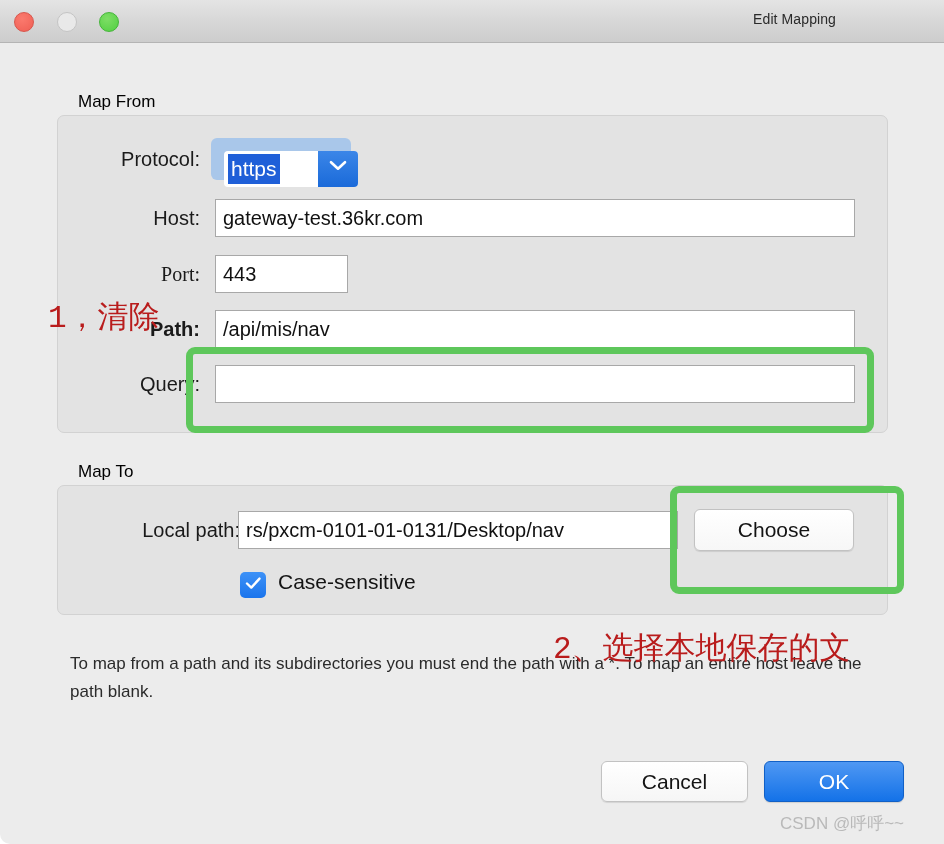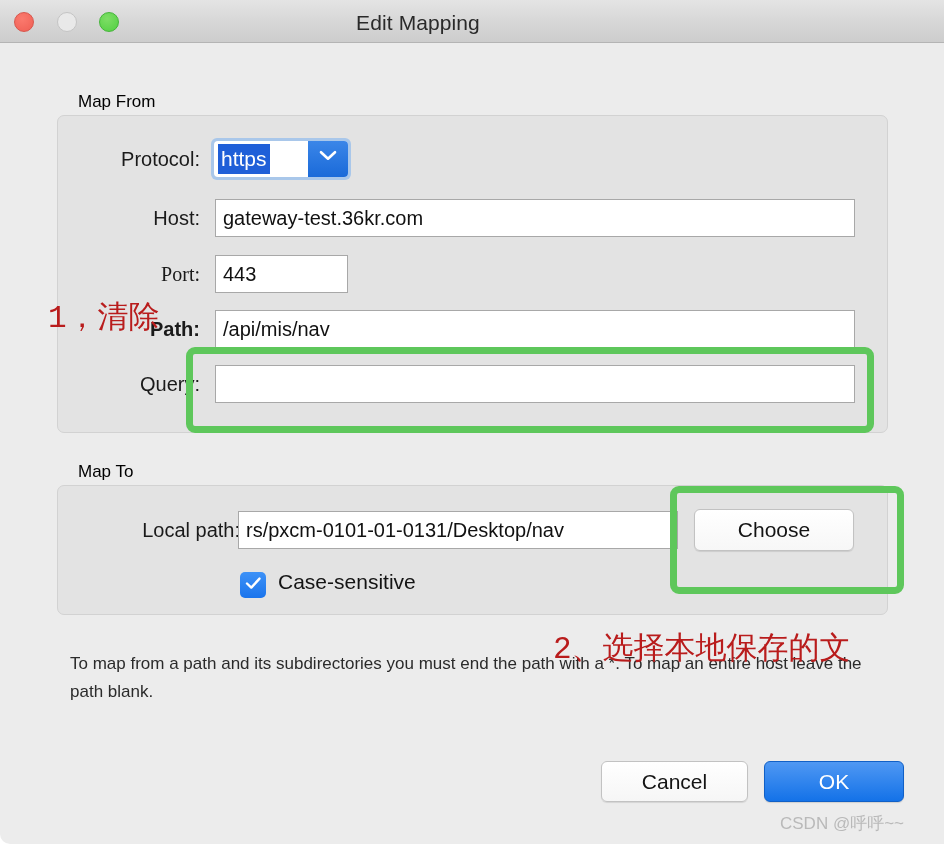--- a/index.html
+++ b/index.html
@@ -32,22 +32,22 @@
     height: 43px;
     background: linear-gradient(to bottom, #e4e4e4 0%, #d6d6d6 55%, #cdcdcd 100%);
     border-bottom: 1px solid #b4b4b4;
     box-sizing: border-box;
   }
   #titlebar .title {
     position: absolute;
     left: 0;
     top: 11px;
     width: 836px;
-    text-align: center;
-    font-size: 21px;
+    text-align: right;
+    font-size: 14px;
     color: #2a2a2a;
     letter-spacing: 0.1px;
   }
   .traffic {
     position: absolute;
     top: 12px;
     width: 20px;
     height: 20px;
     border-radius: 50%;
     box-sizing: border-box;
@@ -102,21 +102,21 @@
   
   #protocol-combo {
     position: absolute;
     left: 211px;
     top: 138px;
     width: 140px;
     height: 42px;
     border-radius: 6px;
     background: #a9c7ea;
     box-sizing: border-box;
-    padding: 3px;
+    padding: 13px;
   }
   #protocol-combo .combo-inner {
     position: relative;
     width: 134px;
     height: 36px;
     border-radius: 4px;
     background: #ffffff;
     overflow: hidden;
     box-sizing: border-box;
   }

